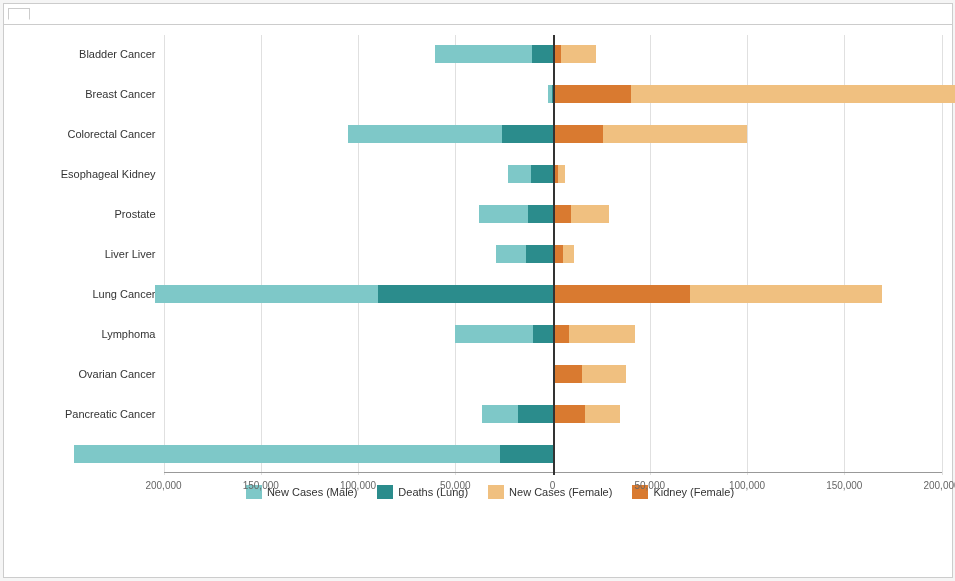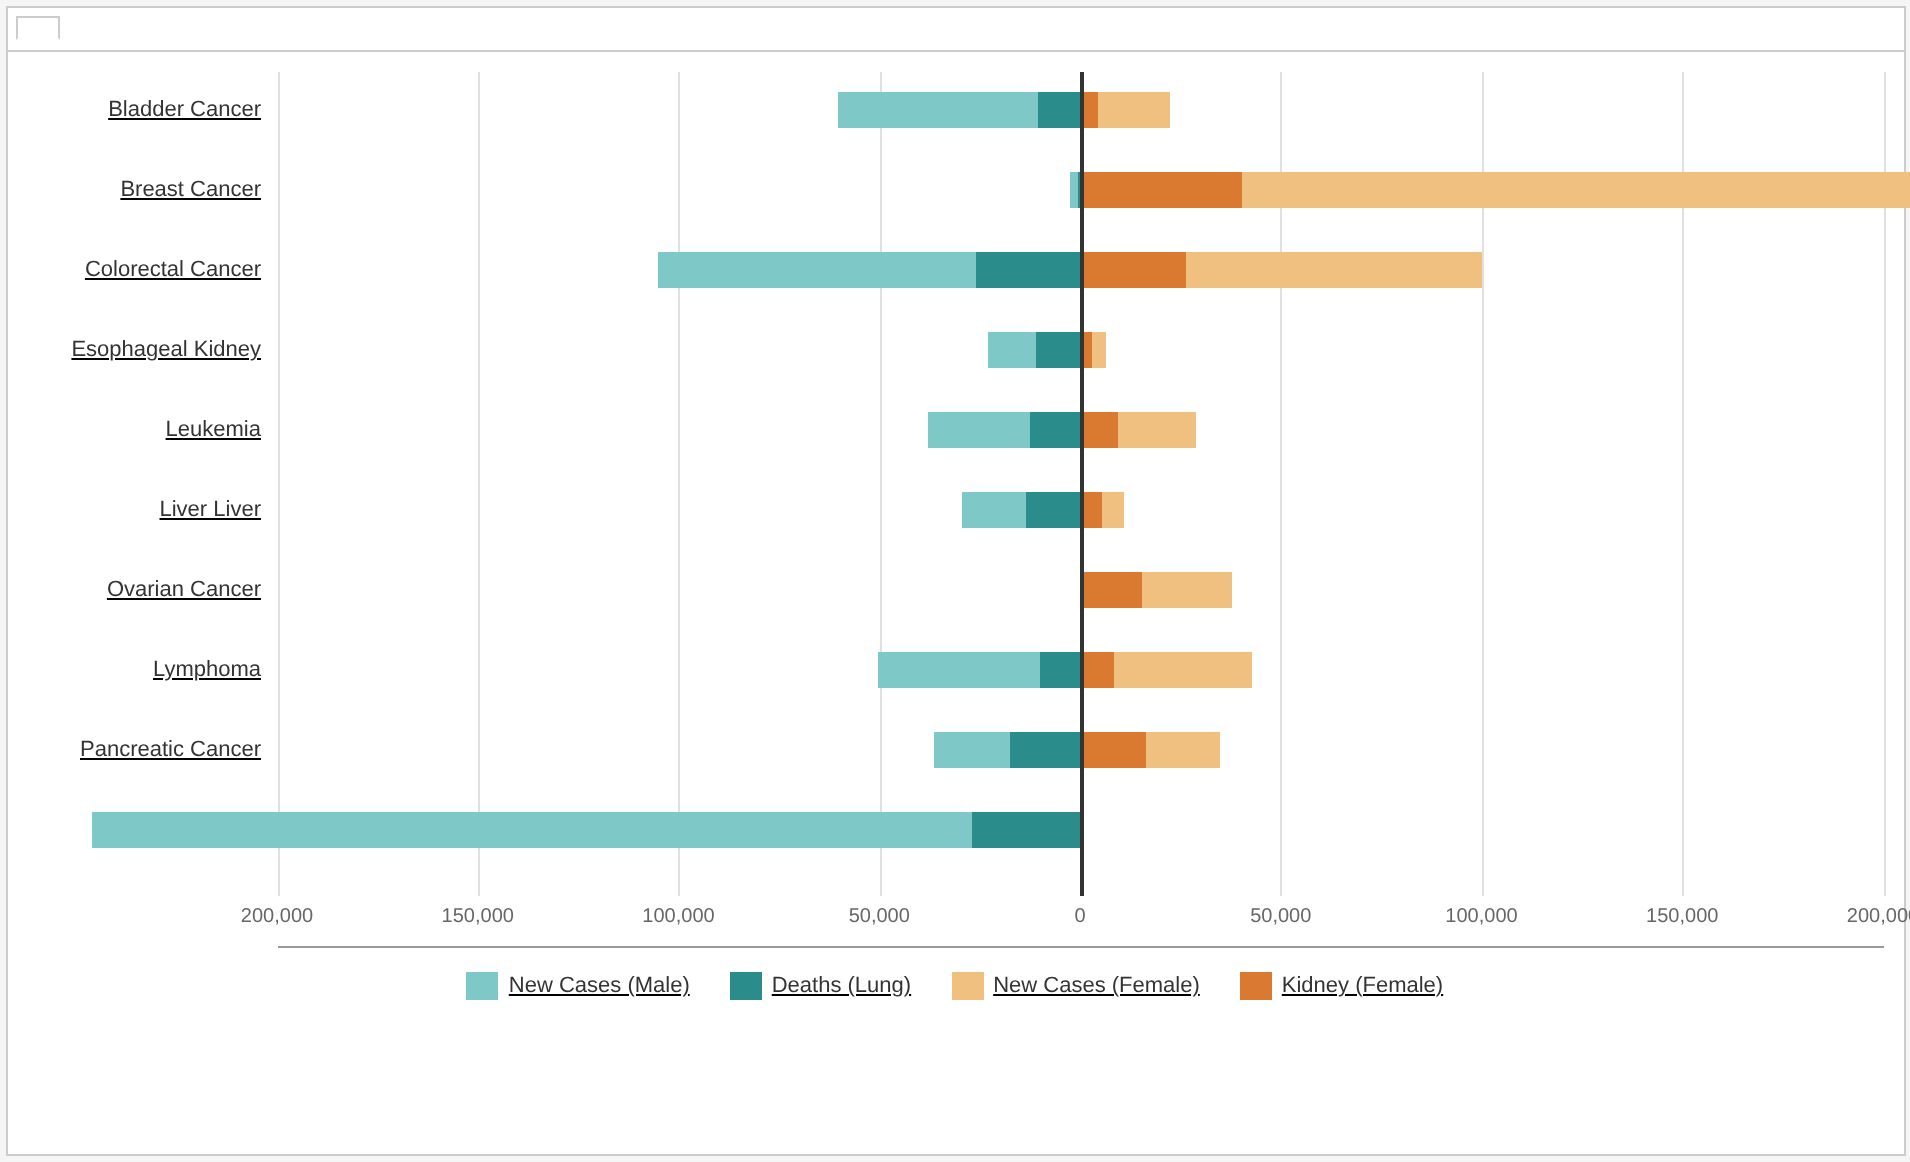--- a/index.html
+++ b/index.html
@@ -28,25 +28,24 @@
       padding: 5px 10px;
       font-size: 12px;
       color: #333;
       margin-top: 4px;
       margin-left: 4px;
       position: relative;
       z-index: 2;
     }
     .chart-area {
       display: flex;
-      flex-direction: column;
+      flex-direction: row;
       padding: 10px 10px 60px 10px;
       height: calc(100% - 35px);
       position: relative;
-      text-decoration: underline;
     }
     .y-axis-label {
       writing-mode: vertical-rl;
       transform: rotate(180deg);
       font-size: 12px;
       color: #555;
       display: flex;
       align-items: center;
       justify-content: center;
       width: 20px;
@@ -220,51 +219,60 @@
             <div class="bar-row">
               <div class="bar-label">Esophageal Kidney</div>
               <div class="bar-area">
                 <div class="bar-male-new" style="width: 3%; right: calc(52.75%);"></div>
                 <div class="bar-male-deaths" style="width: 2.75%; right: 50%;"></div>
                 <div class="bar-female-deaths" style="width: 0.75%; left: 50%;"></div>
                 <div class="bar-female-new" style="width: 0.825%; left: calc(50.75%);"></div>
               </div>
             </div>
             <div class="bar-row">
-              <div class="bar-label">Leukemia</div>
+              <div class="bar-label">Prostate</div>
               <div class="bar-area">
                 <div class="bar-male-new" style="width: 6.295%; right: calc(53.125%);"></div>
                 <div class="bar-male-deaths" style="width: 3.125%; right: 50%;"></div>
                 <div class="bar-female-deaths" style="width: 2.3675%; left: 50%;"></div>
                 <div class="bar-female-new" style="width: 4.86%; left: calc(52.3675%);"></div>
               </div>
             </div>
             <div class="bar-row">
               <div class="bar-label">Liver Liver</div>
               <div class="bar-area">
                 <div class="bar-male-new" style="width: 3.89%; right: calc(53.4125%);"></div>
                 <div class="bar-male-deaths" style="width: 3.4125%; right: 50%;"></div>
                 <div class="bar-female-deaths" style="width: 1.37%; left: 50%;"></div>
                 <div class="bar-female-new" style="width: 1.3775%; left: calc(51.37%);"></div>
               </div>
             </div>
             <div class="bar-row">
-              <div class="bar-label">Ovarian Cancer</div>
-              <div class="bar-area">
-                <div class="bar-female-deaths" style="width: 3.82%; left: 50%;"></div>
-                <div class="bar-female-new" style="width: 5.6075%; left: calc(53.82%);"></div>
+              <div class="bar-label">Lung Cancer</div>
+              <div class="bar-area">
+                <div class="bar-male-new" style="width: 28.69%; right: calc(72.3775%);"></div>
+                <div class="bar-male-deaths" style="width: 22.3775%; right: 50%;"></div>
+                <div class="bar-female-deaths" style="width: 17.72%; left: 50%;"></div>
+                <div class="bar-female-new" style="width: 24.655%; left: calc(67.72%);"></div>
               </div>
             </div>
             <div class="bar-row">
               <div class="bar-label">Lymphoma</div>
               <div class="bar-area">
                 <div class="bar-male-new" style="width: 10.0425%; right: calc(52.5%);"></div>
                 <div class="bar-male-deaths" style="width: 2.5%; right: 50%;"></div>
                 <div class="bar-female-deaths" style="width: 2.15%; left: 50%;"></div>
                 <div class="bar-female-new" style="width: 8.5%; left: calc(52.15%);"></div>
+              </div>
+            </div>
+            <div class="bar-row">
+              <div class="bar-label">Ovarian Cancer</div>
+              <div class="bar-area">
+                <div class="bar-female-deaths" style="width: 3.82%; left: 50%;"></div>
+                <div class="bar-female-new" style="width: 5.6075%; left: calc(53.82%);"></div>
               </div>
             </div>
             <div class="bar-row">
               <div class="bar-label">Pancreatic Cancer</div>
               <div class="bar-area">
                 <div class="bar-male-new" style="width: 4.7075%; right: calc(54.375%);"></div>
                 <div class="bar-male-deaths" style="width: 4.375%; right: 50%;"></div>
                 <div class="bar-female-deaths" style="width: 4.1325%; left: 50%;"></div>
                 <div class="bar-female-new" style="width: 4.585%; left: calc(54.1325%);"></div>
               </div>

